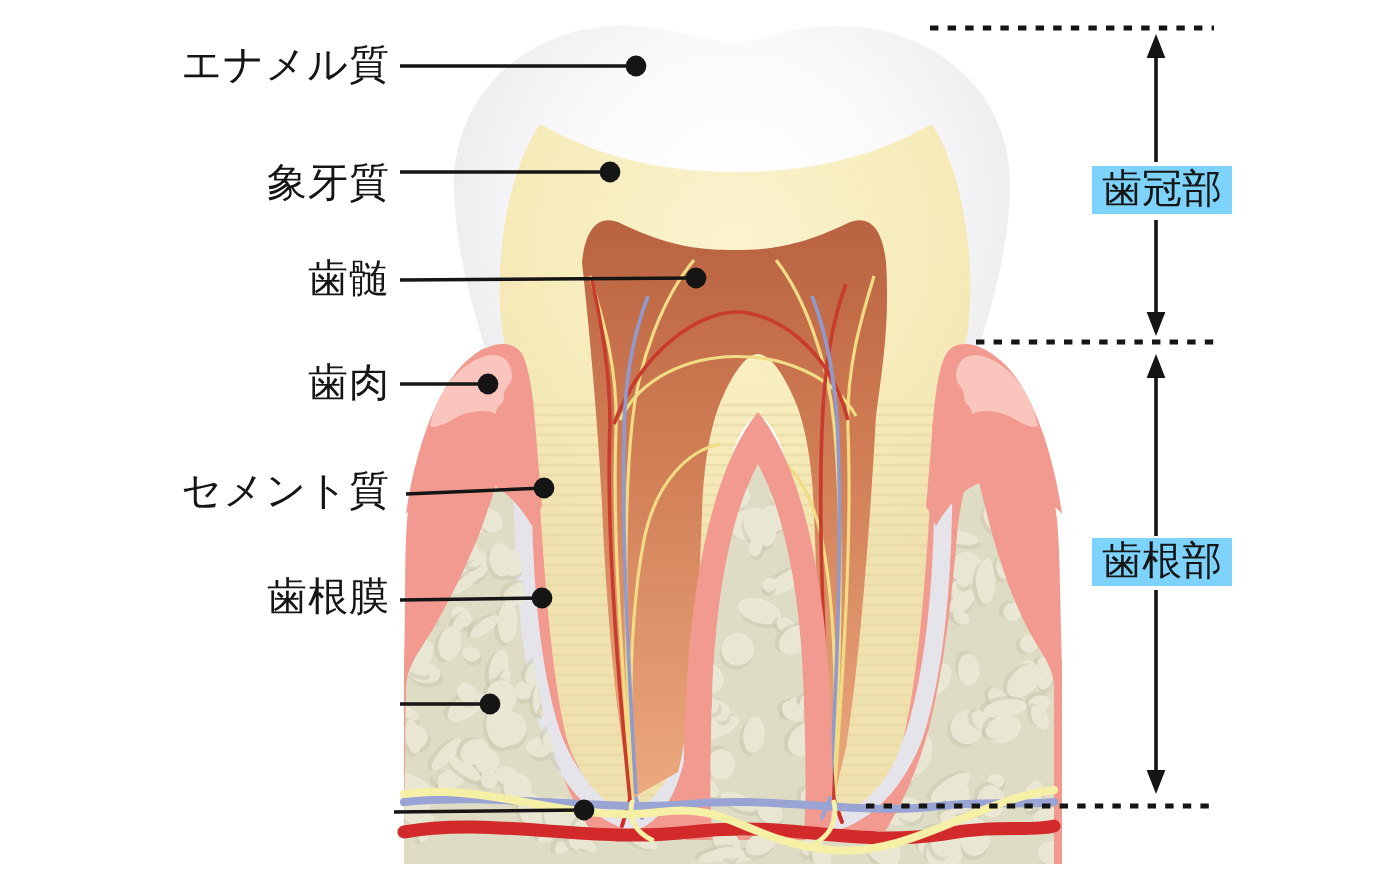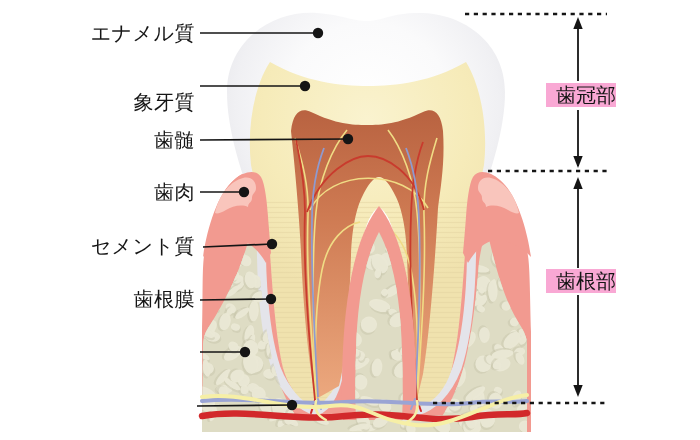--- a/index.html
+++ b/index.html
@@ -7,21 +7,21 @@
     position:relative;width:700px;height:440px;background:#fff;overflow:hidden;
     font-family:"Liberation Sans","DejaVu Sans",sans-serif;color:var(--ink,#151515);
   }
   .stage svg{position:absolute;left:0;top:0;}
   .lbl{
     position:absolute;left:0;width:195px;height:24px;line-height:24px;
     text-align:right;font-size:20px;letter-spacing:.5px;white-space:nowrap;
   }
   .dim{
     position:absolute;left:546px;width:70px;height:24px;line-height:24px;
-    text-align:right;font-size:20px;white-space:nowrap;background:#f9a8d4;
+    text-align:center;font-size:20px;white-space:nowrap;background:#7dd3fc;
   }
 </style>
 </head>
 <body>
 
 <div class="stage">
 
 <svg width="700" height="440" viewBox="0 0 700 440">
   <defs>
     <radialGradient id="gradEnamel" gradientUnits="userSpaceOnUse" cx="367" cy="105" r="165">
@@ -641,21 +641,21 @@
   </g>
   <g style="fill:var(--ink)">
     <polygon points="578,17 573.3,29 582.7,29"></polygon>
     <polygon points="578,168 573.3,156 582.7,156"></polygon>
     <polygon points="578,177 573.3,189 582.7,189"></polygon>
     <polygon points="578,397 573.3,385 582.7,385"></polygon>
   </g>
 </svg>
 
 <div class="lbl" style="top:21px">エナメル質</div>
-<div class="lbl" style="top:90px">象牙質</div>
+<div class="lbl" style="top:80px">象牙質</div>
 <div class="lbl" style="top:180px">歯肉</div>
 <div class="lbl" style="top:128px">歯髄</div>
 <div class="lbl" style="top:287px">歯根膜</div>
 <div class="lbl" style="top:234px">セメント質</div>
 
 <div class="dim" style="top:83px">歯冠部</div>
 <div class="dim" style="top:269px">歯根部</div>
 
 </div>
 

